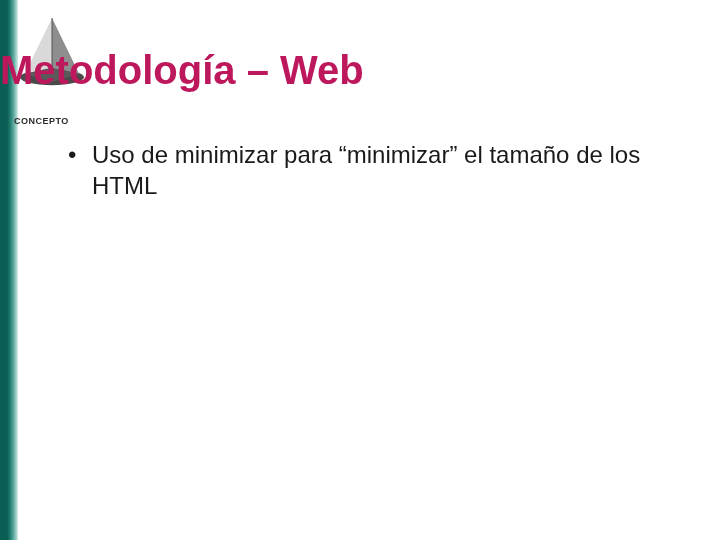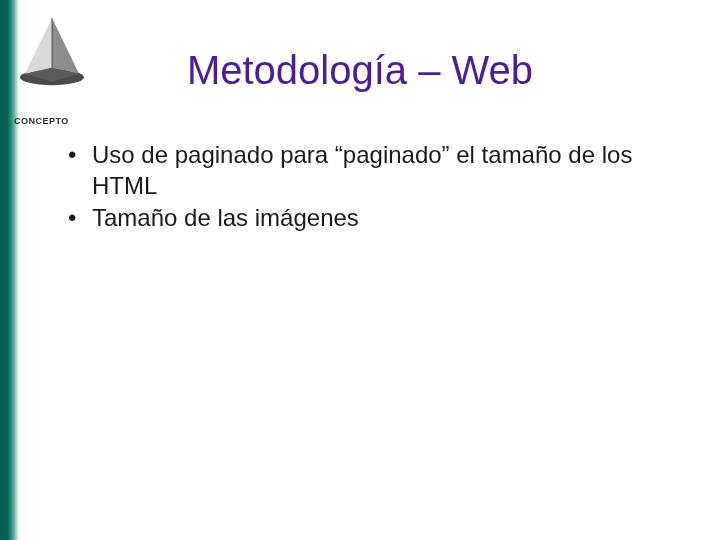--- a/index.html
+++ b/index.html
@@ -31,24 +31,24 @@
     font-weight: bold;
     letter-spacing: 0.5px;
     color: #2b2b2b;
     margin-top: 40px;
   }
   
   .title {
     position: absolute;
     top: 48px;
     left: 0; right: 0;
-    text-align: center;
+    text-align: left;
     font-size: 40px;
-    font-weight: normal;
-    color: #4c1d95;
+    font-weight: bold;
+    color: #be185d;
     font-family: Verdana, Geneva, sans-serif;
   }
   
   .content {
     position: absolute;
     left: 58px;
     top: 140px;
     right: 40px;
   }
   .content ul {
@@ -85,16 +85,15 @@
     <polygon points="16,80 50,72 84,80 50,90" fill="#5a5a5a"></polygon>
     <line x1="50" y1="10" x2="50" y2="72" stroke="#3a3a3a" stroke-width="1"></line>
   </svg>
 </div>
 <div class="logo-text">CONCEPTO</div>
 
 <h1 class="title">Metodología – Web</h1>
 
 <div class="content">
   <ul>
-    <li>Uso de paginado para “paginado” el tamaño de los HTML</li>
-    <li>Tamaño de las imágenes</li>
+    <li>Uso de minimizar para “minimizar” el tamaño de los HTML</li>
   </ul>
 </div>
 
 </body></html>

